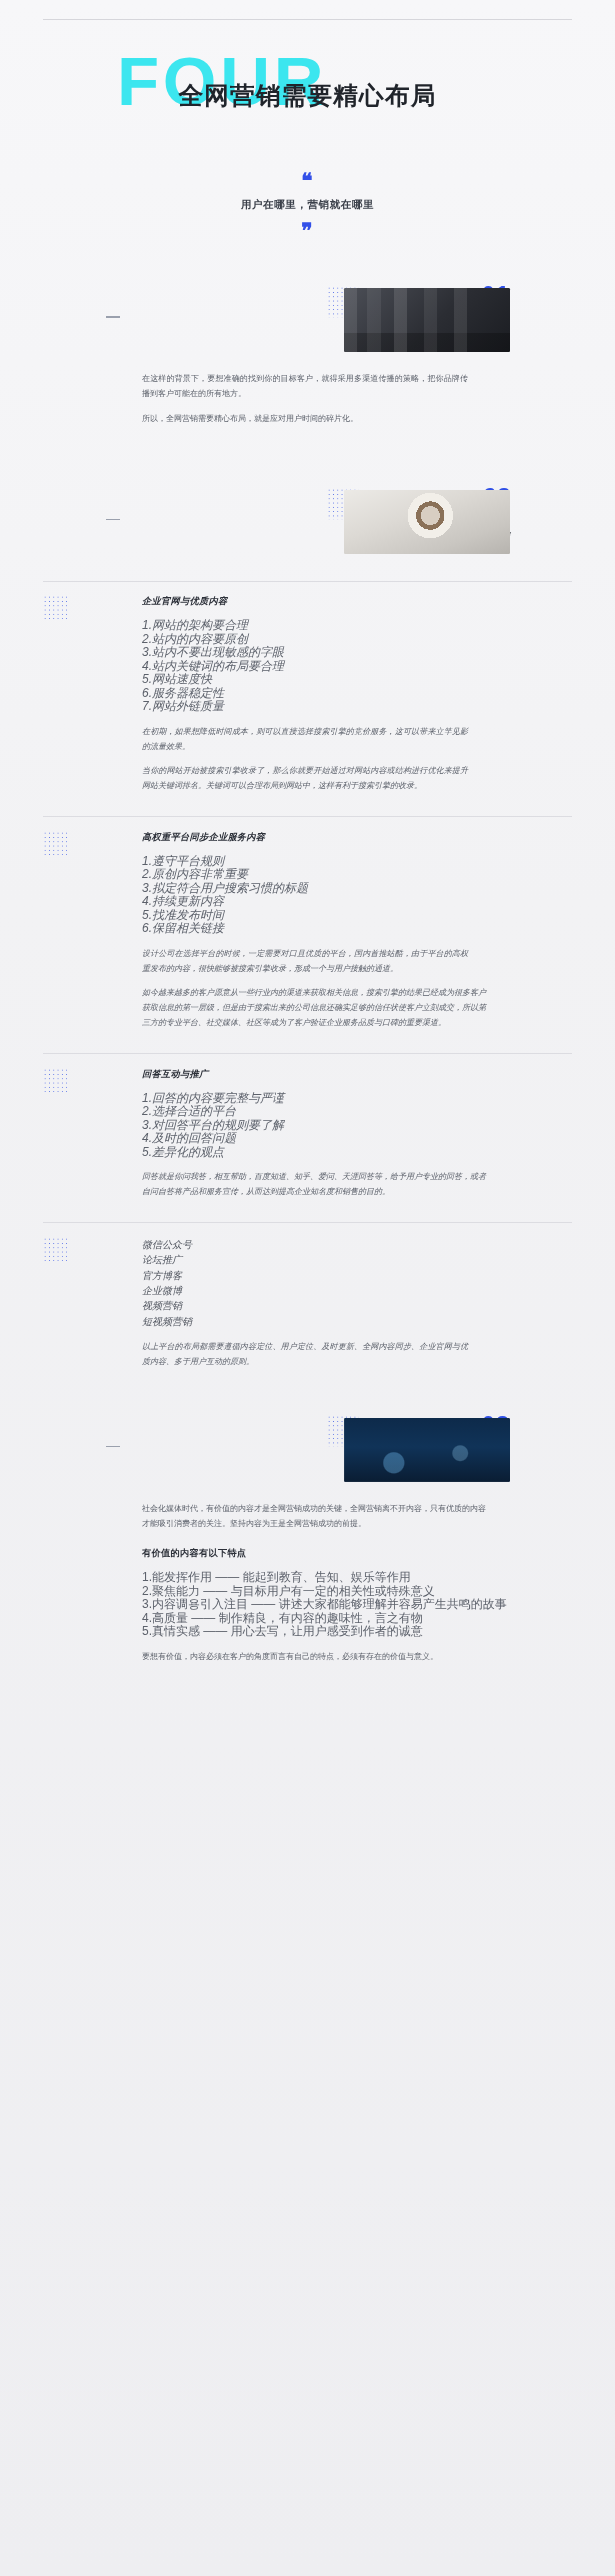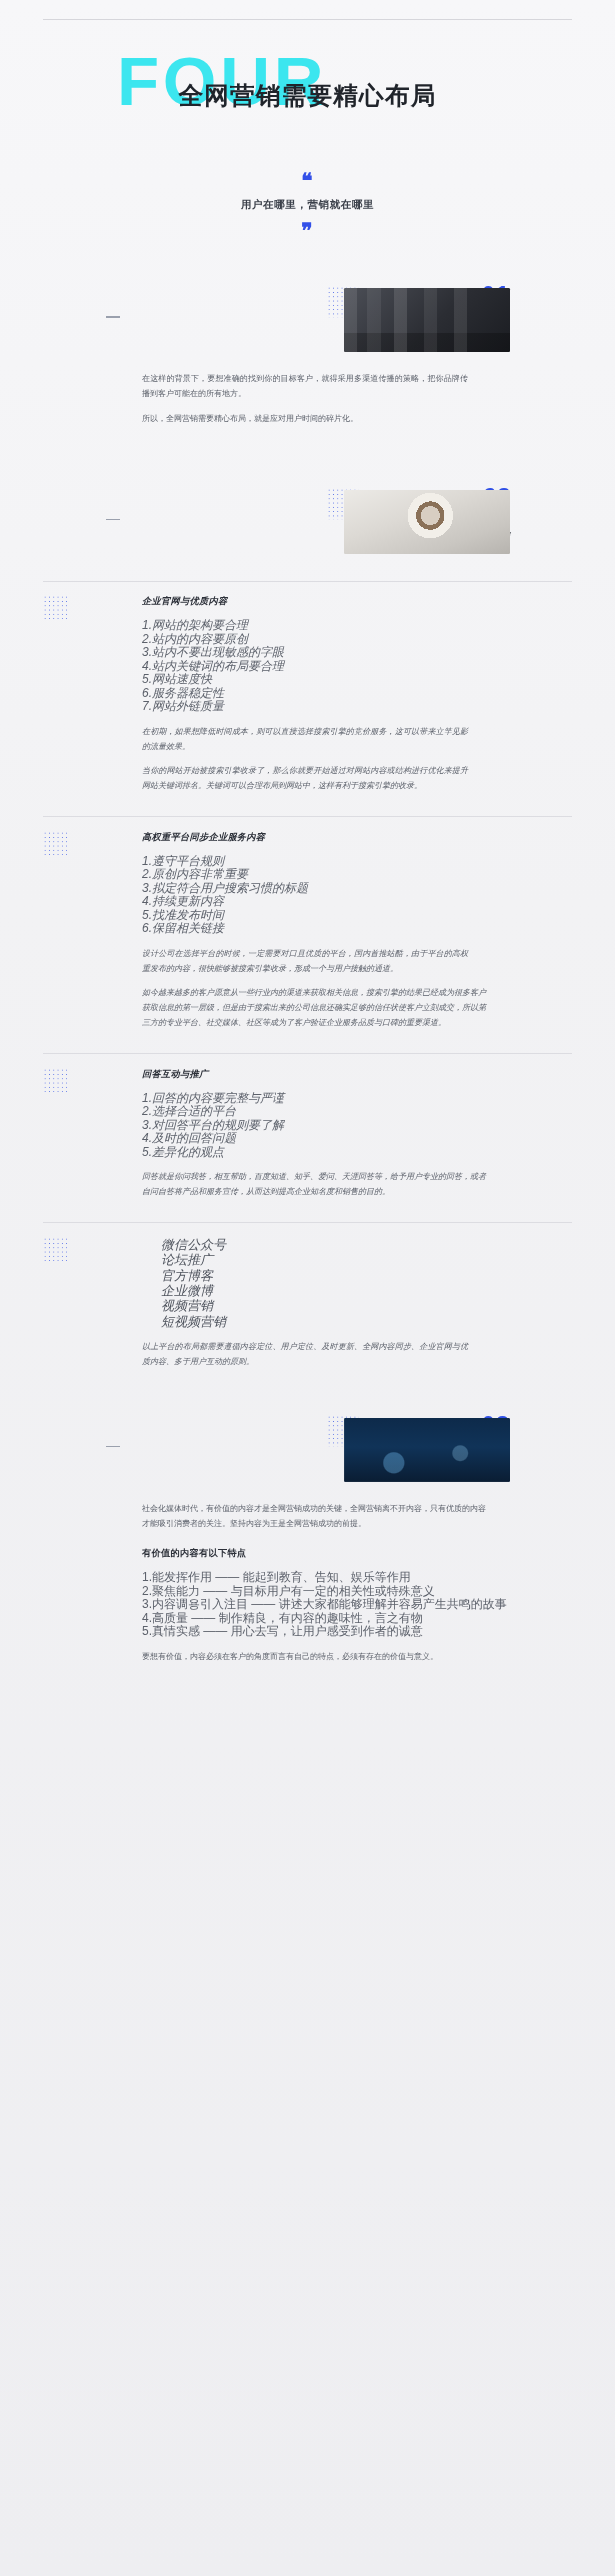--- a/index.html
+++ b/index.html
@@ -184,24 +184,23 @@
     text-align: justify;
     max-width: 326px;
   }
   .para.wide { max-width: 344px; }
   .plainlist {
     margin: 0 0 11px 0;
     padding: 0;
     list-style: none;
   }
   .plainlist li {
-    font-size: 13px;
+    font-size: 10px;
     line-height: 15.4px;
     color: #4e535d;
-    margin-left: 19px;
   }
   .body-indent { padding-left: 37px; }
   .sec-body { padding-left: 37px; margin-top: 16px; }
   .bottom-gap { height: 37px; }
 </style>
 </head>
 <body>
 
 <div class="page">
 

